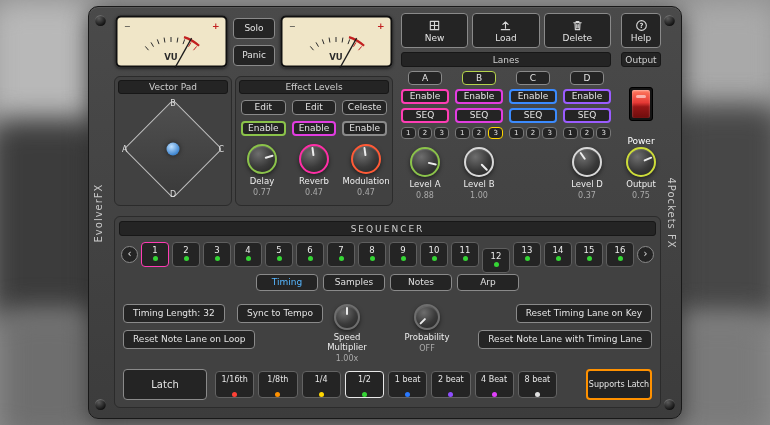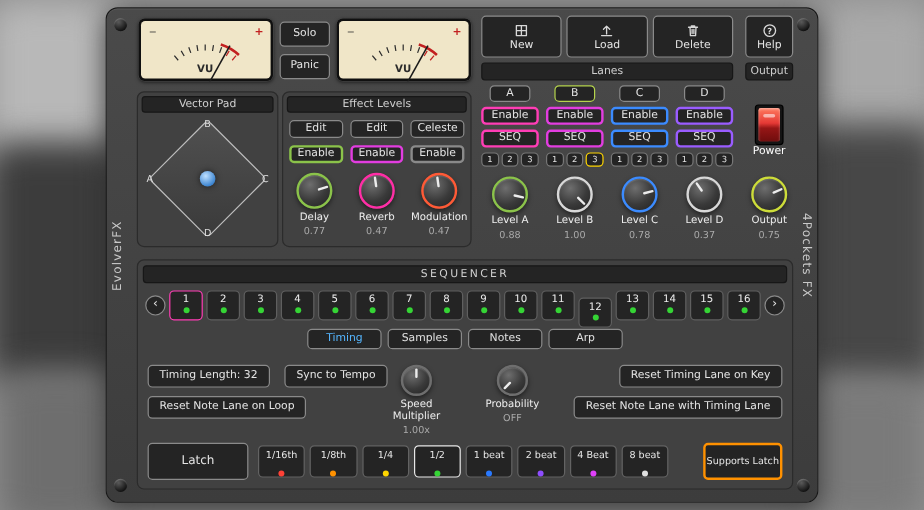--- a/index.html
+++ b/index.html
@@ -68,21 +68,21 @@
   .mini-row{display:flex;gap:2px}
   .mini{flex:1;height:12px;font-size:7px}
 
   
   .power-switch{position:absolute;left:540px;top:80px;width:24px;height:34px;background:#141414;border:1px solid #000;
     border-radius:3px;padding:2px}
   .rocker{position:relative;height:100%;border-radius:2px;
     background:linear-gradient(180deg,#ff7a5e 0%,#e53935 45%,#961616 60%,#6f0d0d 100%);
     box-shadow:inset 0 1px 2px rgba(255,255,255,.45)}
   .rocker::after{content:"";position:absolute;left:4px;right:4px;top:5px;height:3px;border-radius:2px;background:rgba(255,255,255,.55)}
-  .power-label{position:absolute;left:532px;top:114px;width:40px;text-align:center;font-size:9px;color:#fff}
+  .power-label{position:absolute;left:532px;top:129px;width:40px;text-align:center;font-size:9px;color:#fff}
 
   
   .seq-panel{left:25px;top:209px;width:547px;height:192px}
   .seq-hdr{position:absolute;left:4px;right:4px;top:4px;height:15px;letter-spacing:2px}
   .steps-row{position:absolute;left:6px;right:6px;top:24px;height:26px;display:flex;gap:3px;align-items:center}
   .arrow{width:17px;height:17px;border-radius:50%;font-size:10px;flex:0 0 17px}
   .step{flex:1;height:25px;flex-direction:column;gap:2px;padding-top:3px;justify-content:flex-start}
   .step-n{font-size:8.5px;color:#ececec}
   .dot{width:5px;height:5px;border-radius:50%;background:#35d435}
   .tabs-row{position:absolute;left:0;right:0;top:57px;display:flex;justify-content:center;gap:5px}
@@ -273,25 +273,20 @@
       </div>
       <div class="lane-col">
         <div class="btn lane-letter" style="border-color: rgb(138, 138, 138);">C</div>
         <div class="btn lane-enable" style="border-color: rgb(59, 139, 255);">Enable</div>
         <div class="btn lane-seq" style="border-color: rgb(59, 139, 255);">SEQ</div>
         <div class="mini-row">
           <div class="btn mini" style="border-color: rgb(119, 119, 119);">1</div>
           <div class="btn mini" style="border-color: rgb(119, 119, 119);">2</div>
           <div class="btn mini" style="border-color: rgb(119, 119, 119);">3</div>
         </div>
-        <div class="knob-block" style="margin-top:4px">
-          <div class="knob k30" style="--rot: 76deg; border-color: rgb(59, 139, 255);"></div>
-          <div class="klabel">Level C</div>
-          <div class="kvalue">0.78</div>
-        </div>
       </div>
       <div class="lane-col">
         <div class="btn lane-letter" style="border-color: rgb(138, 138, 138);">D</div>
         <div class="btn lane-enable" style="border-color: rgb(154, 92, 255);">Enable</div>
         <div class="btn lane-seq" style="border-color: rgb(154, 92, 255);">SEQ</div>
         <div class="mini-row">
           <div class="btn mini" style="border-color: rgb(119, 119, 119);">1</div>
           <div class="btn mini" style="border-color: rgb(119, 119, 119);">2</div>
           <div class="btn mini" style="border-color: rgb(119, 119, 119);">3</div>
         </div>

